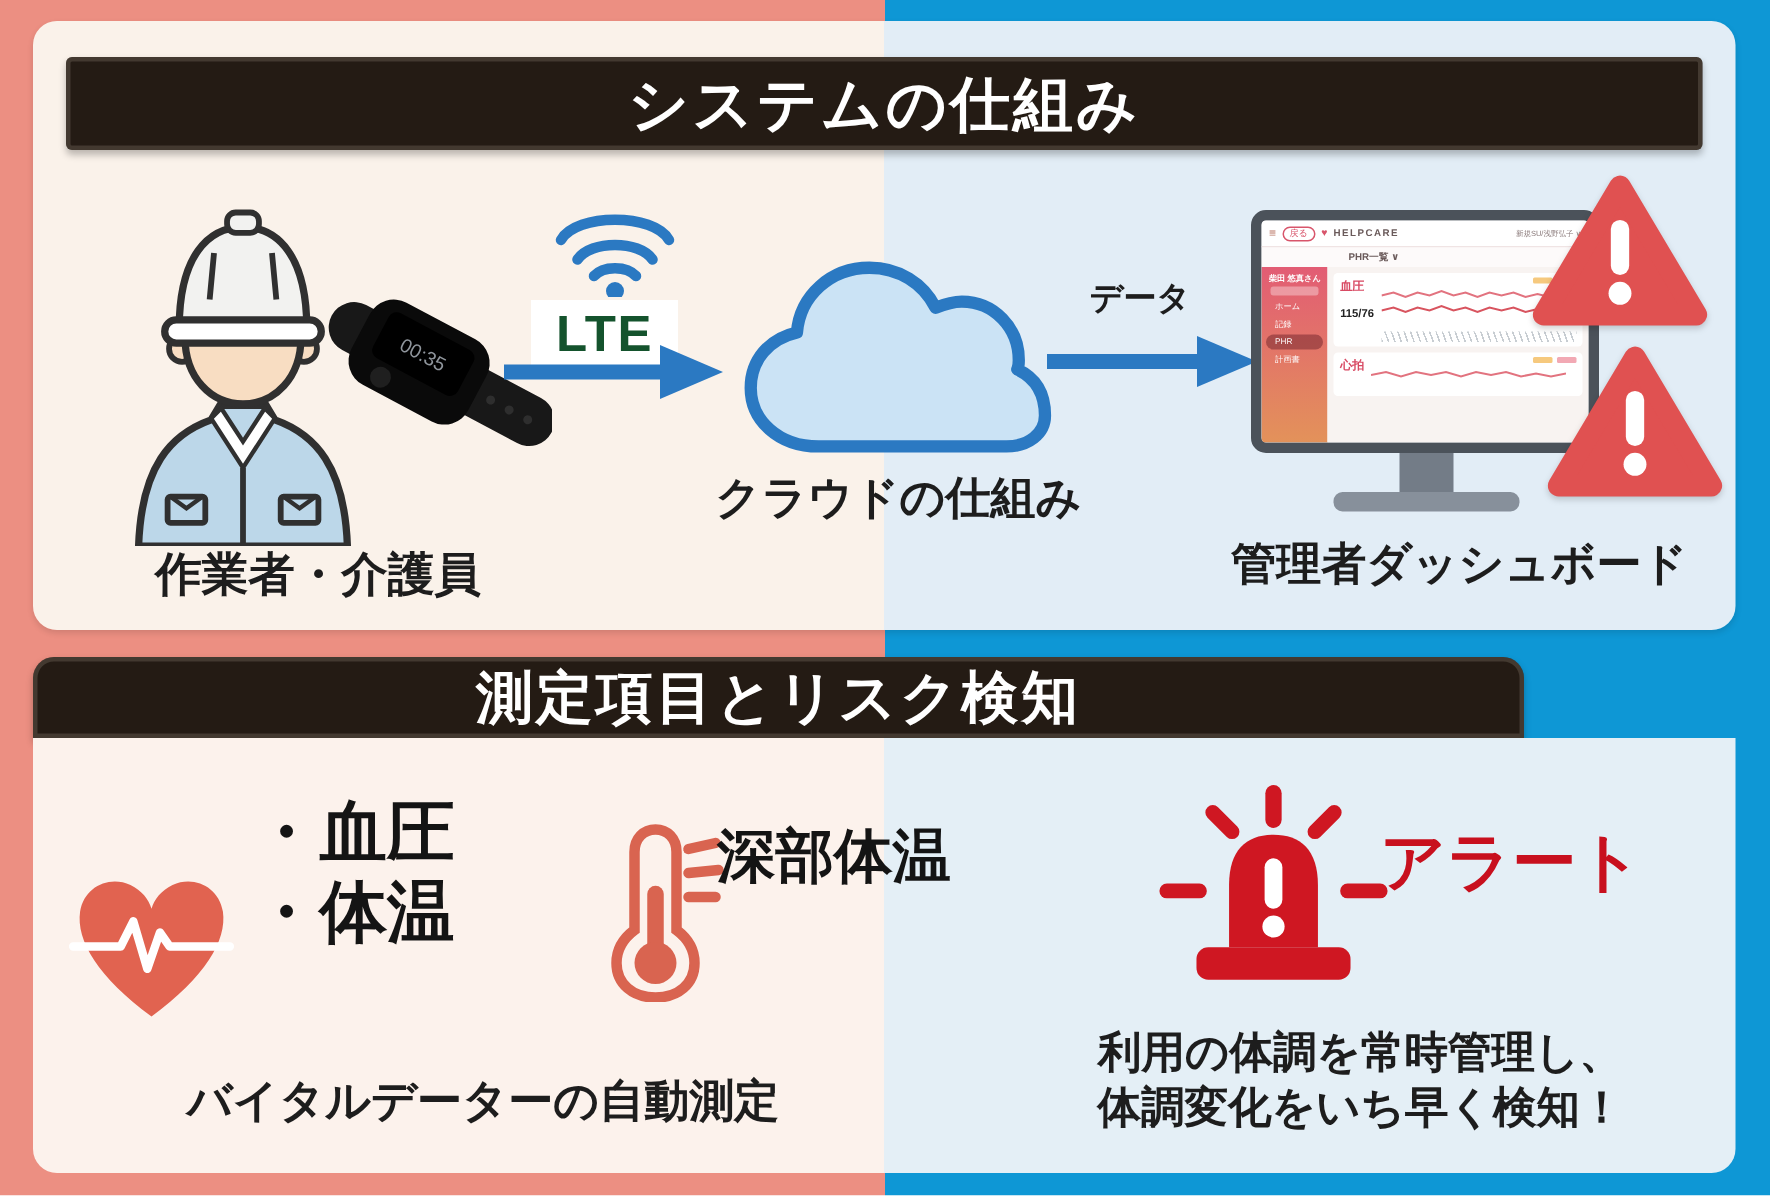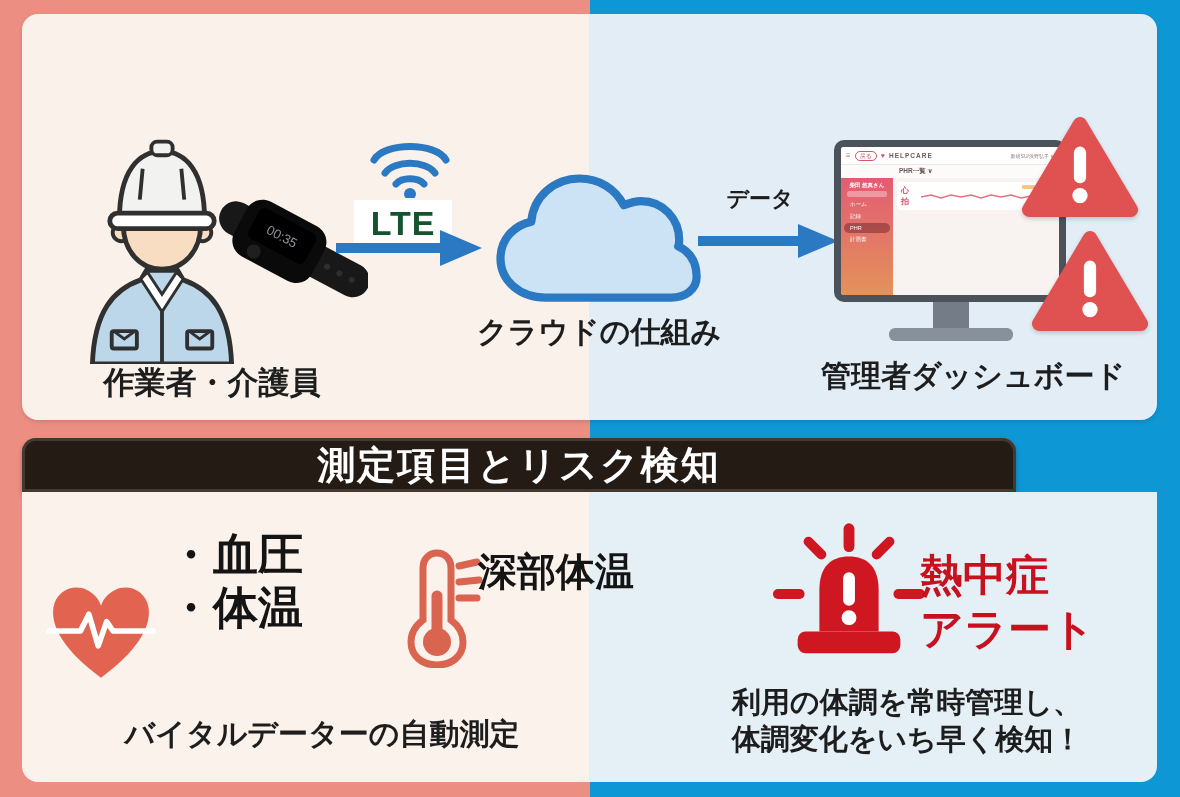--- a/index.html
+++ b/index.html
@@ -97,20 +97,21 @@
   .vital-caption { left:40px; top:222px; width:520px; font-size:30px; }
   .alert-caption { left:640px; top:192px; width:490px; font-size:29px; line-height:37px; }
 </style>
 </head>
 <body>
 
 <div class="canvas">
 
   <div class="top-panel">
 
+    <div class="banner banner1">システムの仕組み</div>
 
     <svg class="abs" style="left:60px;top:118px;" width="160" height="232" viewBox="0 0 160 240">
       <rect x="66" y="120" width="28" height="34" fill="#f8ddc2"></rect>
       <path d="M8 240 C10 185 30 163 58 153 L64 143 H96 L102 153 C130 163 150 185 152 240 Z" fill="#bcd7e9" stroke="#303030" stroke-width="5"></path>
       <path d="M58 152 L80 186 L102 152 L95 145 L80 168 L65 145 Z" fill="#ffffff" stroke="#303030" stroke-width="3"></path>
       <line x1="80" y1="186" x2="80" y2="240" stroke="#303030" stroke-width="4"></line>
       <rect x="28" y="206" width="26" height="18" rx="2" fill="none" stroke="#303030" stroke-width="4"></rect>
       <path d="M30 206 L41 214 L52 206" fill="none" stroke="#303030" stroke-width="3"></path>
       <rect x="106" y="206" width="26" height="18" rx="2" fill="none" stroke="#303030" stroke-width="4"></rect>
       <path d="M108 206 L119 214 L130 206" fill="none" stroke="#303030" stroke-width="3"></path>
@@ -180,20 +181,37 @@
             <div class="sb-name">柴田 悠真さん</div>
             <div class="sb-meta"></div>
             <div class="sb-item">ホーム</div>
             <div class="sb-item">記録</div>
             <div class="sb-item active">PHR</div>
             <div class="sb-item">計画書</div>
           </div>
           <div class="scr-main">
             <div class="mini-card">
               <div>
+                <div class="mc-title">血圧</div>
+                <div class="mc-read">115/76</div>
+              </div>
+              <div class="mc-chart">
+                <div class="legend">
+                    <span class="chip y"></span>
+                    <span class="chip p"></span>
+                  </div>
+                <svg width="130" height="26" viewBox="0 0 130 26">
+                  <polyline points="0,8 8,6 16,9 24,6 32,8 40,5 48,8 56,6 64,9 72,6 80,8 88,6 96,9 104,7 112,9 120,6 130,8" fill="none" stroke="#e2737f" stroke-width="1.4"></polyline>
+                  <polyline points="0,18 8,16 16,19 24,16 32,18 40,15 48,18 56,16 64,19 72,16 80,18 88,16 96,19 104,17 112,19 120,16 130,18" fill="none" stroke="#d8545f" stroke-width="1.4"></polyline>
+                </svg>
+                <div class="hatch"></div>
+              </div>
+            </div>
+            <div class="mini-card">
+              <div>
                   <div class="mc-title">心拍</div>
                 </div>
               <div class="mc-chart">
                 <div class="legend">
                     <span class="chip y"></span>
                     <span class="chip p"></span>
                   </div>
                 <svg width="130" height="14" viewBox="0 0 130 14">
                   <polyline points="0,8 10,6 20,9 30,6 40,8 50,6 60,9 70,6 80,8 90,6 100,9 110,7 120,9 130,7" fill="none" stroke="#e2737f" stroke-width="1.4"></polyline>
                 </svg>
@@ -252,21 +270,20 @@
       <line x1="39" y1="21" x2="52" y2="34" stroke="#cf1722" stroke-width="10" stroke-linecap="round"></line>
       <line x1="121" y1="21" x2="108" y2="34" stroke="#cf1722" stroke-width="10" stroke-linecap="round"></line>
       <line x1="8" y1="74" x2="30" y2="74" stroke="#cf1722" stroke-width="10" stroke-linecap="round"></line>
       <line x1="130" y1="74" x2="152" y2="74" stroke="#cf1722" stroke-width="10" stroke-linecap="round"></line>
       <path d="M50 112 L50 70 C50 46 62 36 80 36 C98 36 110 46 110 70 L110 112 Z" fill="#cf1722"></path>
       <rect x="74" y="52" width="12" height="34" rx="6" fill="#ffffff"></rect>
       <circle cx="80" cy="98" r="7.5" fill="#ffffff"></circle>
       <rect x="28" y="112" width="104" height="22" rx="8" fill="#cf1722"></rect>
     </svg>
     <div class="abs alert-text">
-      <div>熱中症</div>
       <div>アラート</div>
     </div>
 
     <div class="abs jp-label vital-caption">バイタルデーターの自動測定</div>
     <div class="abs jp-label alert-caption">
       <div>利用の体調を常時管理し、</div>
       <div>体調変化をいち早く検知！</div>
     </div>
   </div>
 

